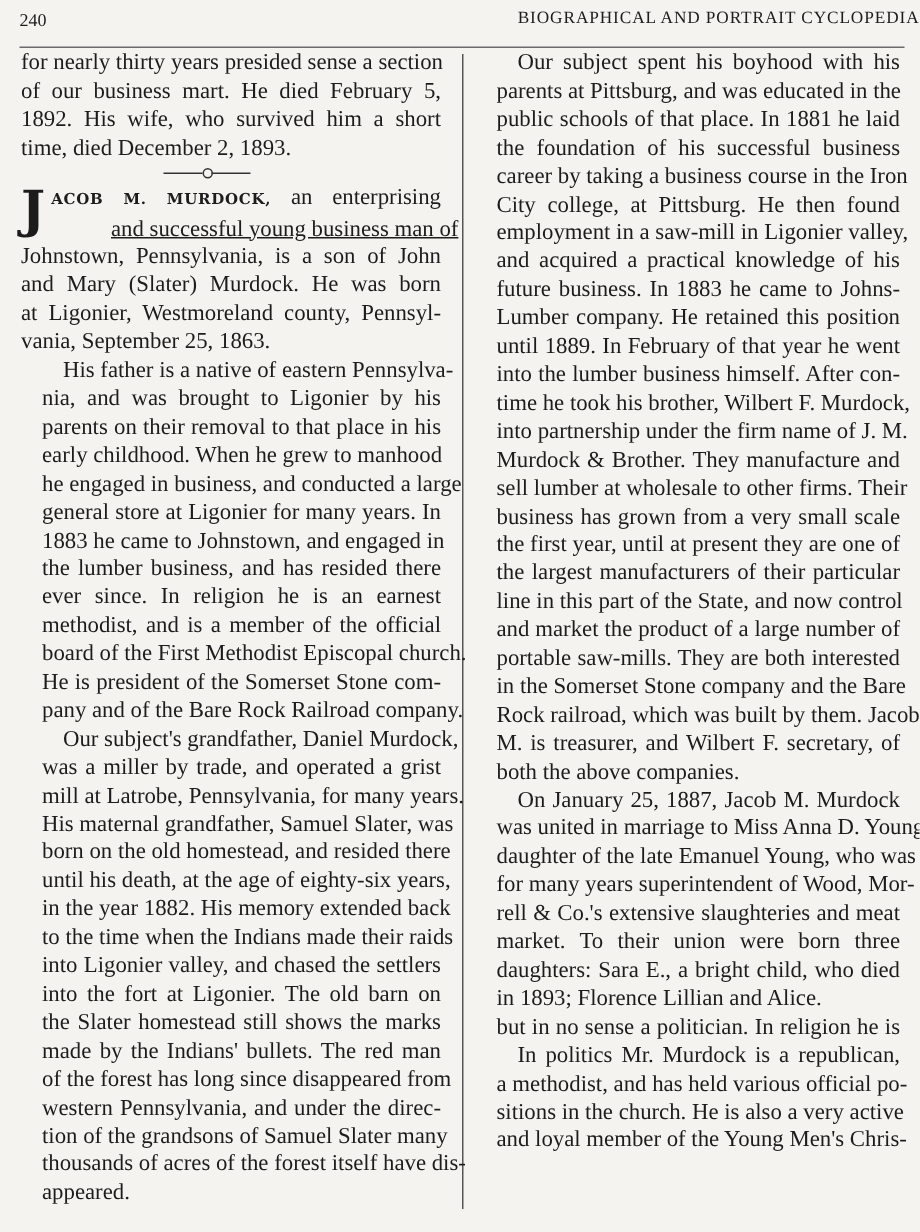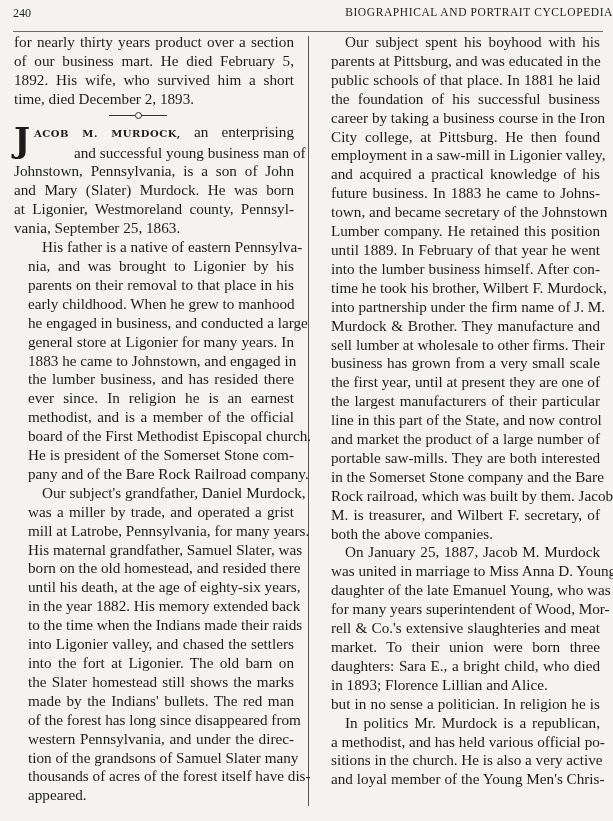--- a/index.html
+++ b/index.html
@@ -69,34 +69,34 @@
 <div class="page-header">
   <span class="page-number">240</span>
   <span class="running-head">BIOGRAPHICAL AND PORTRAIT CYCLOPEDIA</span>
   <div class="header-rule"></div>
 </div>
 
 <div class="column-divider"></div>
 
 <div class="column col-left">
   <div class="para" id="cont">
-      <span class="line-block">for nearly thirty years product over a section</span>
+      <span class="line-block">for nearly thirty years presided sense a section</span>
       <span class="line-block">of our business mart. He died February 5,</span>
       <span class="line-block">1892. His wife, who survived him a short</span>
       <span class="line-block last">time, died December 2, 1893.</span>
     </div>
   <div class="ornament">
     <span class="line l1"></span>
     <span class="circ"></span>
     <span class="line l2"></span>
   </div>
   <div class="para" id="intro">
     <span class="dropcap">J</span>
   <span class="line-block"><span class="name-caps">ACOB M. MURDOCK,</span><span> an enterprising</span></span>
-      <span class="line-block" style="padding-left: 60px;">and successful young business man of</span>
+      <span class="line-block" style="padding-left: 60px; text-decoration: underline;">and successful young business man of</span>
       <span class="line-block">Johnstown, Pennsylvania, is a son of John</span>
       <span class="line-block">and Mary (Slater) Murdock. He was born</span>
       <span class="line-block">at Ligonier, Westmoreland county, Pennsyl-</span>
       <span class="line-block last">vania, September 25, 1863.</span>
     </div>
   <div class="para indent" id="lp0">
       <span class="line-block" style="padding-left: 14px;">His father is a native of eastern Pennsylva-</span>
       <span class="line-block">nia, and was brought to Ligonier by his</span>
       <span class="line-block">parents on their removal to that place in his</span>
       <span class="line-block">early childhood. When he grew to manhood</span>
@@ -135,21 +135,20 @@
   <div class="para indent" id="rp0">
       <span class="line-block" style="padding-left: 14px;">Our subject spent his boyhood with his</span>
       <span class="line-block">parents at Pittsburg, and was educated in the</span>
       <span class="line-block">public schools of that place. In 1881 he laid</span>
       <span class="line-block">the foundation of his successful business</span>
       <span class="line-block">career by taking a business course in the Iron</span>
       <span class="line-block">City college, at Pittsburg. He then found</span>
       <span class="line-block">employment in a saw-mill in Ligonier valley,</span>
       <span class="line-block">and acquired a practical knowledge of his</span>
       <span class="line-block">future business. In 1883 he came to Johns-</span>
-      <span class="line-block">town, and became secretary of the Johnstown</span>
       <span class="line-block">Lumber company. He retained this position</span>
       <span class="line-block">until 1889. In February of that year he went</span>
       <span class="line-block">into the lumber business himself. After con-</span>
       <span class="line-block">time he took his brother, Wilbert F. Murdock,</span>
       <span class="line-block">into partnership under the firm name of J. M.</span>
       <span class="line-block">Murdock &amp; Brother. They manufacture and</span>
       <span class="line-block">sell lumber at wholesale to other firms. Their</span>
       <span class="line-block">business has grown from a very small scale</span>
       <span class="line-block">the first year, until at present they are one of</span>
       <span class="line-block">the largest manufacturers of their particular</span>

